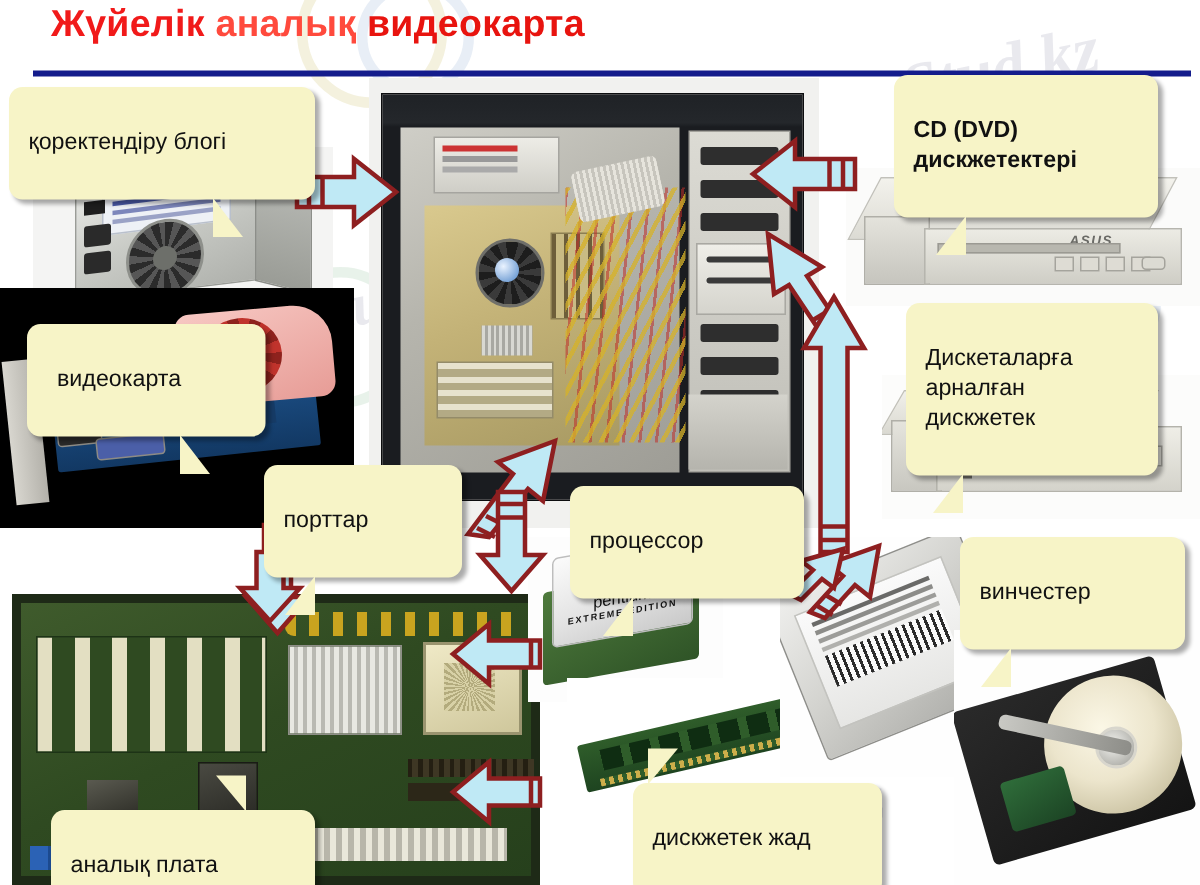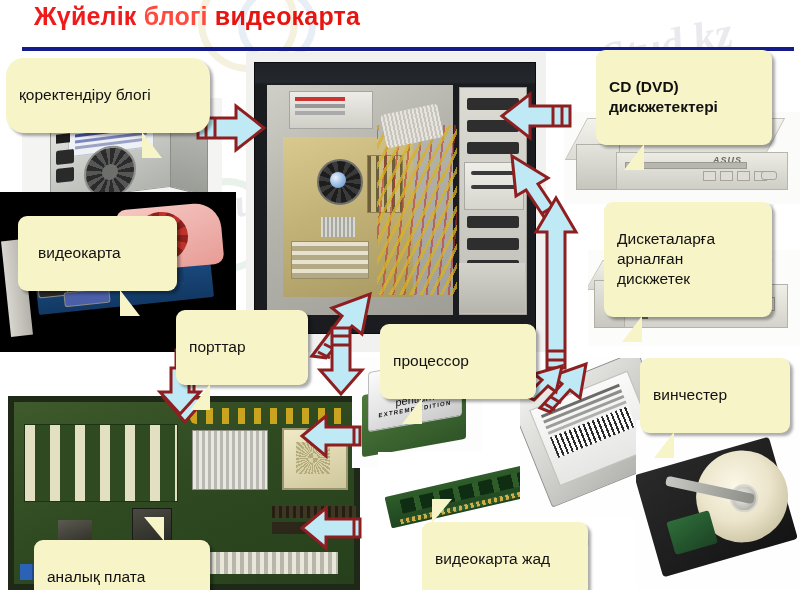--- a/index.html
+++ b/index.html
@@ -467,21 +467,21 @@
   <div class="wm-ring b" style="left:690px;top:160px;width:70px;height:70px;"></div>
 
   <div class="wm" style="left:600px;top:20px;font-size:44px;transform:rotate(-12deg);">Stud.kz</div>
   <div class="wm" style="left:200px;top:175px;font-size:40px;transform:rotate(-12deg);">Stud.kz</div>
   <div class="wm" style="left:420px;top:195px;font-size:34px;transform:rotate(-12deg);">Stud.kz</div>
   <div class="wm" style="left:300px;top:400px;font-size:40px;transform:rotate(-12deg);">d.kz Stud</div>
   <div class="wm" style="left:470px;top:520px;font-size:42px;transform:rotate(-12deg);">stud.kz</div>
   <div class="wm" style="left:640px;top:525px;font-size:34px;transform:rotate(-12deg);">ud.kz</div>
 
   <div class="title">
-    <span>Жүйелік </span><span class="t2">блогі </span><span class="t3">видеокарта</span>
+    <span>Жүйелік </span><span class="t2">аналық </span><span class="t3">видеокарта</span>
   </div>
   <div class="rule"></div>
 
   <div class="photo" id="ps-blk">
     <div class="psu-top"></div>
     <div class="psu-body"></div>
     <div class="psu-side"></div>
     <div class="psu-label"></div>
     <div class="psu-sw"></div>
     <div class="psu-plug p1"></div>
@@ -687,21 +687,21 @@
       <polygon points="13,2 31,2 31,26 42,26 22,48 2,26 13,26" fill="#bfe9f5" stroke="#8e1f20" stroke-width="3"></polygon>
     </svg>
   </div>
 
   <div class="arrow" style="left:524px;top:362px;">
     <svg width="40" height="38" viewBox="0 0 40 38">
       <polygon points="2,34 18,18 10,12 38,4 32,30 24,24 10,38" fill="#bfe9f5" stroke="#8e1f20" stroke-width="3"></polygon>
     </svg>
   </div>
 
-  <div class="callout" style="left:6px; top:58px; width:178px;border-radius:18px;">
+  <div class="callout" style="left:6px; top:58px; width:178px;">
     <span>қоректендіру блогі</span>
     <span class="tail tail-dr" style="left:136px; bottom:-25px;"></span>
   </div>
 
   <div class="callout" style="left:596px; top:50px; width:150px;font-weight:bold;">
     <span>CD (DVD)
 дискжетектері</span>
     <span class="tail tail-dl" style="left:28px; bottom:-25px;"></span>
   </div>
 
@@ -727,21 +727,21 @@
     <span>процессор</span>
     <span class="tail tail-dl" style="left:22px; bottom:-25px;"></span>
   </div>
 
   <div class="callout" style="left:640px; top:358px; width:124px;">
     <span>винчестер</span>
     <span class="tail tail-dl" style="left:14px; bottom:-25px;"></span>
   </div>
 
   <div class="callout" style="left:422px; top:522px; width:140px;">
-    <span>видеокарта жад</span>
+    <span>дискжетек жад</span>
     <span class="tail tail-ul" style="left:10px; top:-23px;"></span>
   </div>
 
   <div class="callout" style="left:34px; top:540px; width:150px;">
     <span>аналық плата</span>
     <span class="tail tail-ur" style="left:110px; top:-23px;"></span>
   </div>
 
 </div>
 

